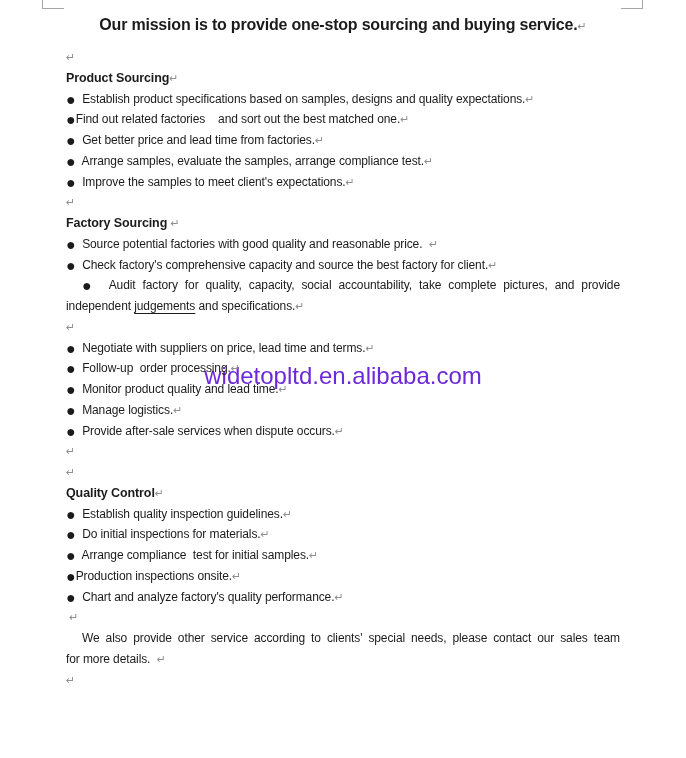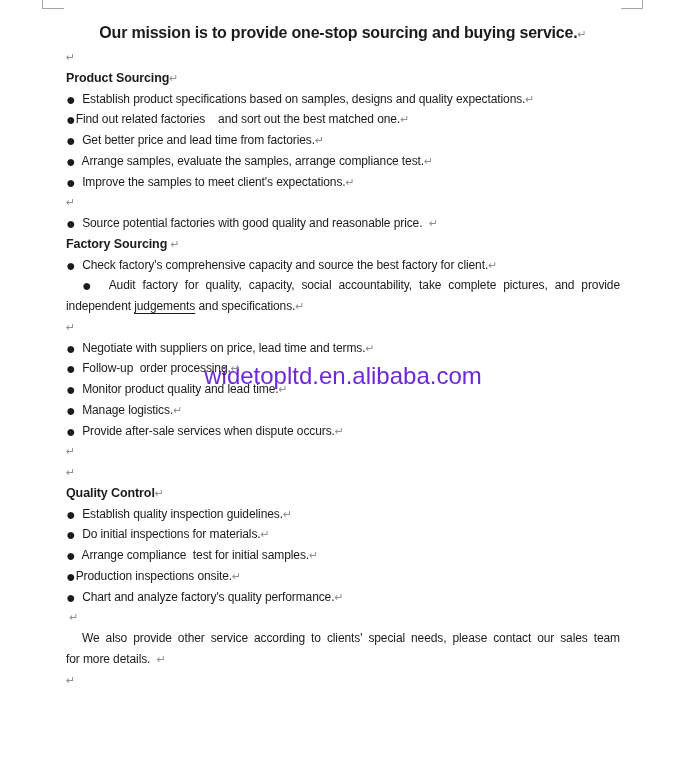--- a/index.html
+++ b/index.html
@@ -15,21 +15,21 @@
   .corner{position:absolute;top:0;width:21px;height:8px;}
   .corner.left{left:42px;border-left:1px solid #a6a6a6;border-bottom:1px solid #a6a6a6;}
   .corner.right{left:621px;border-right:1px solid #a6a6a6;border-bottom:1px solid #a6a6a6;}
   
   #watermark{
     position:absolute;top:362px;left:50%;transform:translateX(-50%);
     font-size:24px;color:#6d28d9;white-space:pre;z-index:0;letter-spacing:0px;
   }
   #title{
     position:relative;z-index:1;
-    margin:16px 33px 0 33px;height:27px;line-height:34px;
+    margin:16px 33px 0 33px;height:27px;line-height:17px;
     text-align:center;font-weight:bold;font-size:16px;letter-spacing:-0.2px;
     white-space:pre;
   }
   #title .mark{font-weight:normal;}
   #lines{position:relative;z-index:1;margin-top:4px;padding:0 66px;}
   .line{
     line-height:20.75px;min-height:20.75px;
     font-size:12px;letter-spacing:-0.1px;white-space:pre;
   }
   .bullet{font-size:16px;letter-spacing:0;vertical-align:-2px;line-height:0;}
@@ -68,23 +68,23 @@
     <div class="line"><span class="bullet">●</span><span class="t">Find out related factories    and sort out the best matched one.</span><span class="mark">↵</span></div>
 
     <div class="line"><span class="bullet">●</span><span class="t">  Get better price and lead time from factories.</span><span class="mark">↵</span></div>
 
     <div class="line"><span class="bullet">●</span><span class="t">  Arrange samples, evaluate the samples, arrange compliance test.</span><span class="mark">↵</span></div>
 
     <div class="line"><span class="bullet">●</span><span class="t">  Improve the samples to meet client's expectations.</span><span class="mark">↵</span></div>
 
     <div class="line"><span class="mark">↵</span></div>
 
+    <div class="line h"><span class="t">Factory Sourcing </span><span class="mark">↵</span></div>
+
     <div class="line"><span class="bullet">●</span><span class="t">  Source potential factories with good quality and reasonable price.  </span><span class="mark">↵</span></div>
-
-    <div class="line h"><span class="t">Factory Sourcing </span><span class="mark">↵</span></div>
 
     <div class="line"><span class="bullet">●</span><span class="t">  Check factory's comprehensive capacity and source the best factory for client.</span><span class="mark">↵</span></div>
 
     <div class="line just"><span class="bullet">●</span><span class="t">  Audit factory for quality, capacity, social accountability, take complete pictures, and provide</span></div>
 
     <div class="line"><span class="t">independent </span><span class="t sq">judgements</span><span class="t"> and specifications.</span><span class="mark">↵</span></div>
 
     <div class="line"><span class="mark">↵</span></div>
 
 

